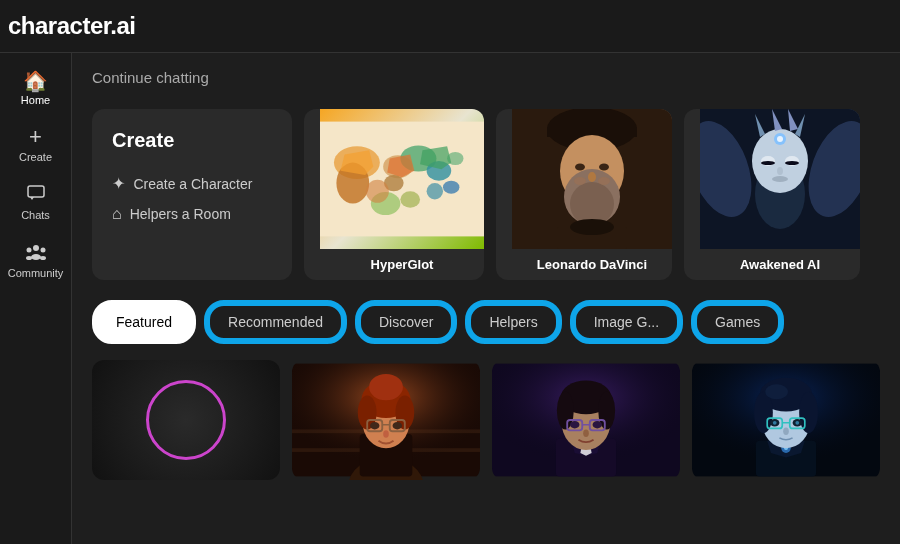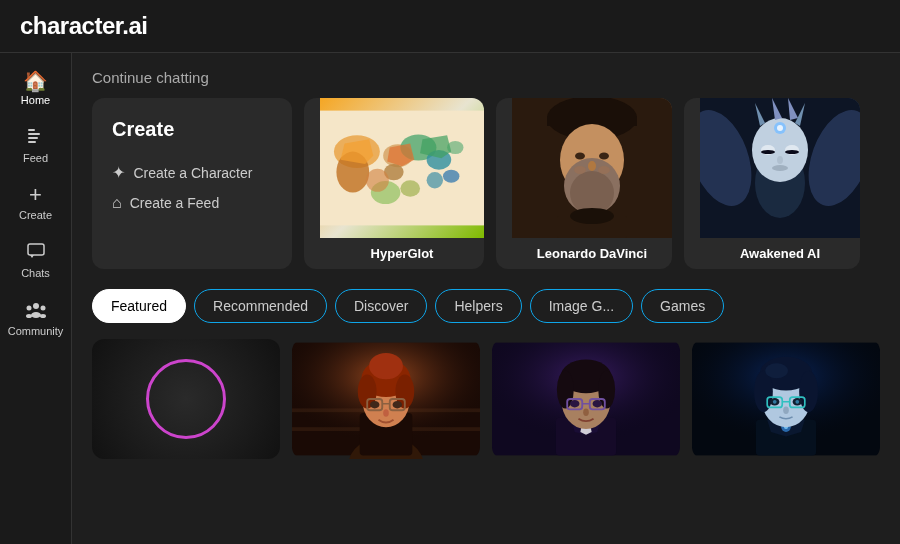--- a/index.html
+++ b/index.html
@@ -10,21 +10,21 @@
       color: #e0e0e0;
       font-family: -apple-system, BlinkMacSystemFont, 'Segoe UI', sans-serif;
       overflow: hidden;
       display: flex;
       flex-direction: column;
     }
 
     
     .header {
       background: #1a1a1a;
-      padding: 12px 20px;
+      padding: 12px 8px;
       border-bottom: 1px solid #333;
       flex-shrink: 0;
     }
     .logo {
       font-size: 24px;
       font-weight: 700;
       color: #ffffff;
       letter-spacing: -0.5px;
     }
 
@@ -76,21 +76,21 @@
       flex: 1;
       overflow-y: auto;
       padding: 16px 20px;
       background: #1e1e1e;
     }
 
     
     .section-title {
       font-size: 15px;
       color: #aaaaaa;
-      margin-bottom: 12px;
+      margin-bottom: 23px;
     }
 
     .chat-cards-row {
       display: flex;
       gap: 12px;
       margin-bottom: 20px;
       overflow: hidden;
     }
 
     
@@ -164,21 +164,21 @@
     
     .tabs-row {
       display: flex;
       gap: 8px;
       margin-bottom: 16px;
       overflow: hidden;
     }
     .tab-btn {
       padding: 8px 18px;
       border-radius: 20px;
-      border: 1px solid #0ea5e9;
+      border: 6px solid #0ea5e9;
       background: transparent;
       color: #cccccc;
       font-size: 14px;
       cursor: pointer;
       white-space: nowrap;
       flex-shrink: 0;
     }
     .tab-btn.active {
       background: #ffffff;
       color: #000000;
@@ -236,31 +236,20 @@
 
 <div class="main-layout">
 
   <nav class="sidebar">
 
     <div class="sidebar-item active">
       <span class="sidebar-icon">🏠</span>
       <span class="sidebar-label">Home</span>
     </div>
 
-    <div class="sidebar-item">
-      <span class="sidebar-icon">
-        <svg width="20" height="20" viewBox="0 0 20 20" fill="currentColor">
-          <rect x="2" y="3" width="7" height="2" rx="1"></rect>
-          <rect x="2" y="7" width="12" height="2" rx="1"></rect>
-          <rect x="2" y="11" width="10" height="2" rx="1"></rect>
-          <rect x="2" y="15" width="8" height="2" rx="1"></rect>
-        </svg>
-      </span>
-      <span class="sidebar-label">Feed</span>
-    </div>
 
     <div class="sidebar-item">
       <span class="sidebar-icon" style="font-size:22px;font-weight:300;">+</span>
       <span class="sidebar-label">Create</span>
     </div>
 
     <div class="sidebar-item">
       <span class="sidebar-icon">
         <svg width="20" height="20" viewBox="0 0 20 20" fill="currentColor">
           <rect x="2" y="3" width="16" height="11" rx="2" fill="none" stroke="currentColor" stroke-width="1.5"></rect>
@@ -293,21 +282,21 @@
     <div class="chat-cards-row">
 
       <div class="create-card">
         <div class="create-title">Create</div>
         <div class="create-option">
           <span class="create-option-icon">✦</span>
           <span>Create a Character</span>
         </div>
         <div class="create-option">
           <span class="create-option-icon">⌂</span>
-          <span>Create a Feed</span>
+          <span>Helpers a Room</span>
         </div>
       </div>
 
       <div class="char-card">
         <div class="char-card-img char-card-img-hyperglot">
           <svg viewBox="0 0 200 140" class="world-map-svg" xmlns="http://www.w3.org/2000/svg">
             <rect width="200" height="140" fill="#f5e6c8"></rect>
 
             <ellipse cx="45" cy="50" rx="28" ry="20" fill="#e8a040" opacity="0.8"></ellipse>
             <ellipse cx="40" cy="75" rx="20" ry="25" fill="#c07020" opacity="0.8"></ellipse>

